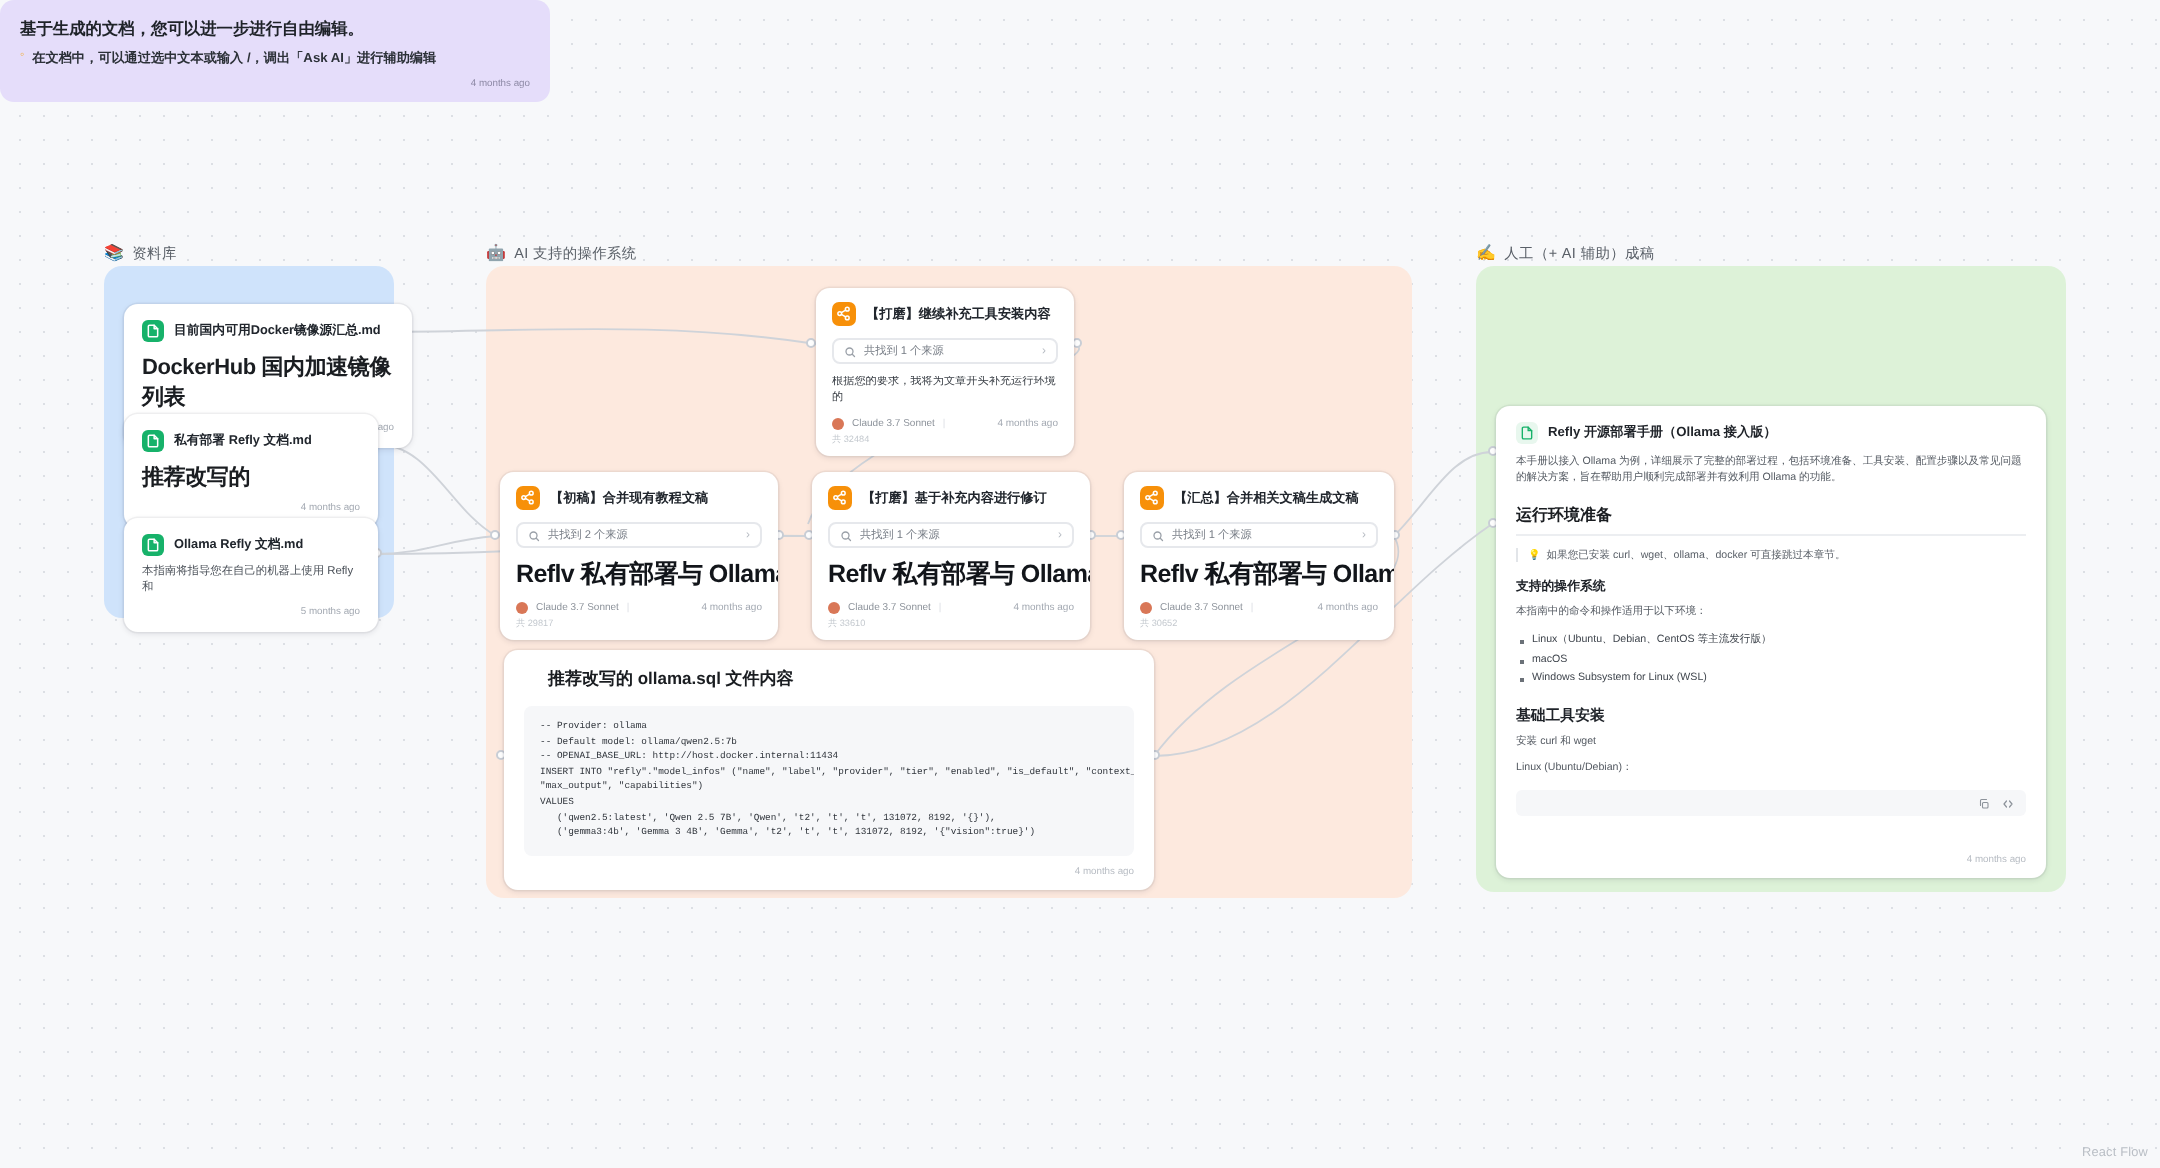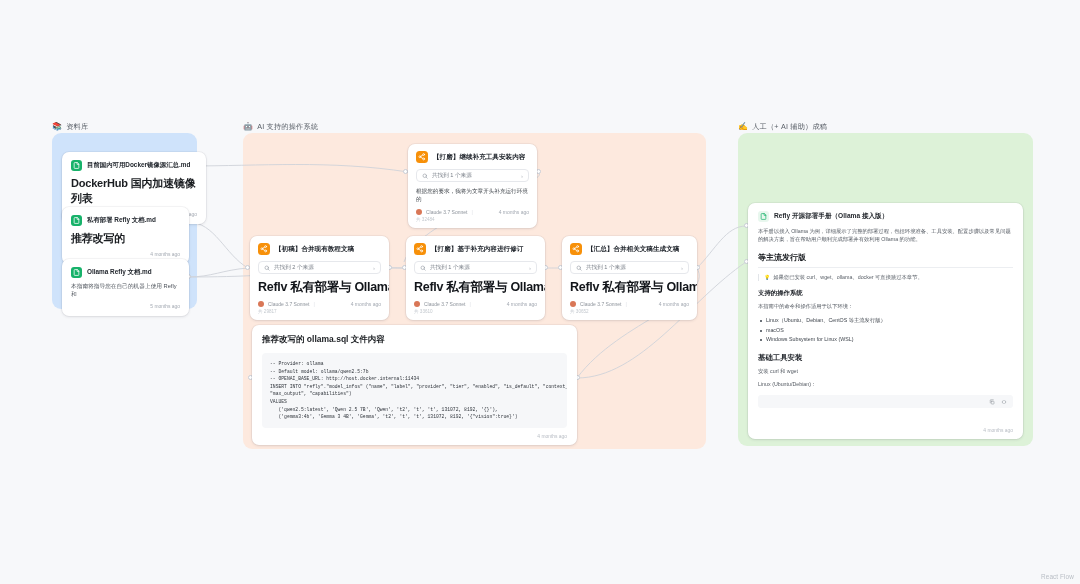--- a/index.html
+++ b/index.html
@@ -98,21 +98,21 @@
   .model-dot { width: 6px; height: 6px; border-radius: 50%;
                background: #d97757; flex: 0 0 auto; }
   .skill-foot .model { color: #8d939b; }
   .skill-foot .divider { color: #dcdfe4; }
   .skill-foot .spacer { flex: 1 1 auto; }
   .skill-sub { margin-top: 2px; font-size: 4.6px; color: #c3c8ce; }
 
   
   #node-sql { left: 252px; top: 325px; width: 325px; }
   .sql-card { padding: 9px 10px 6px; }
-  .sql-title { font-size: 8.5px; font-weight: 700; color: #1a1d21; }
+  .sql-title { font-size: 8.5px; font-weight: 700; color: #1a1d21; margin-left: 12px; }
   .sql-code {
     margin-top: 7px; background: #f6f7f9; border-radius: 4px;
     padding: 7px 8px; font-family: "Liberation Mono", "DejaVu Sans Mono", monospace;
     font-size: 4.7px; line-height: 1.62; color: #2f343b; white-space: pre; overflow: hidden;
   }
   .sql-time { margin-top: 6px; text-align: right; font-size: 4.9px; color: #b7bcc3; }
 
   
   #node-tip { left: 748px; top: 143px; width: 275px; }
   .tip-card {
@@ -412,34 +412,42 @@
 -- Default model: ollama/qwen2.5:7b
 -- OPENAI_BASE_URL: http://host.docker.internal:11434
 INSERT INTO "refly"."model_infos" ("name", "label", "provider", "tier", "enabled", "is_default", "context_limit",
 "max_output", "capabilities")
 VALUES
    ('qwen2.5:latest', 'Qwen 2.5 7B', 'Qwen', 't2', 't', 't', 131072, 8192, '{}'),
    ('gemma3:4b', 'Gemma 3 4B', 'Gemma', 't2', 't', 't', 131072, 8192, '{"vision":true}')</div>
     <div class="sql-time">4 months ago</div>
   </div>
 
+  <div class="tip-card" id="node-tip">
+    <div class="tip-title">基于生成的文档，您可以进一步进行自由编辑。</div>
+    <div class="tip-li">
+      <span class="bullet">◦</span>
+      <span>在文档中，可以通过选中文本或输入 /，调出「Ask AI」进行辅助编辑</span>
+    </div>
+    <div class="tip-time">4 months ago</div>
+  </div>
 
   <div class="node fin-card" id="node-doc-final">
     <div class="fin-head">
       <span class="fin-ico">
         <svg viewBox="0 0 24 24" fill="none" stroke="currentColor" stroke-width="2.4" stroke-linecap="round" stroke-linejoin="round">
           <path d="M14 2H6a2 2 0 0 0-2 2v16a2 2 0 0 0 2 2h12a2 2 0 0 0 2-2V8z"></path>
           <path d="M14 2v6h6"></path>
         </svg>
       </span>
       <span class="fin-name">Refly 开源部署手册（Ollama 接入版）</span>
     </div>
     <div class="fin-lead">本手册以接入 Ollama 为例，详细展示了完整的部署过程，包括环境准备、工具安装、配置步骤以及常见问题的解决方案，旨在帮助用户顺利完成部署并有效利用 Ollama 的功能。</div>
 
-    <div class="fin-h2">等主流发行版</div>
+    <div class="fin-h2">运行环境准备</div>
     <div class="fin-note">
       <span class="bulb">💡</span>
       <span>如果您已安装 curl、wget、ollama、docker 可直接跳过本章节。</span>
     </div>
 
     <div class="fin-h3">支持的操作系统</div>
     <div class="fin-p">本指南中的命令和操作适用于以下环境：</div>
     <ul class="fin-ul">
       <li>Linux（Ubuntu、Debian、CentOS 等主流发行版）</li>
       <li>macOS</li>

